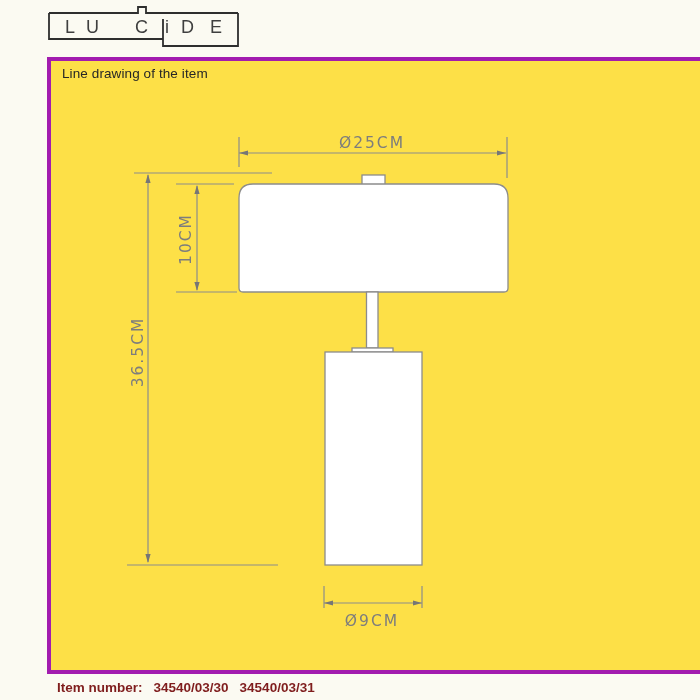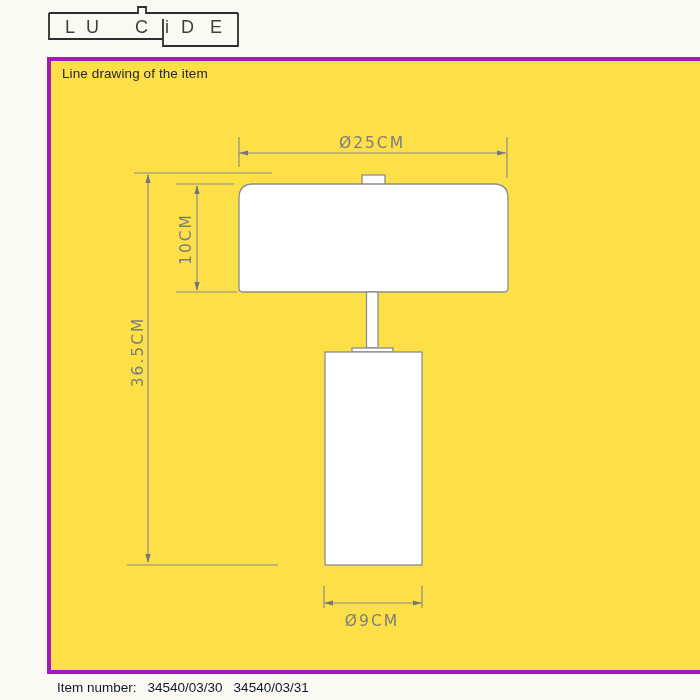--- a/index.html
+++ b/index.html
@@ -29,21 +29,21 @@
   .lamp-svg .ln{stroke:#8c8c8c;stroke-width:1.2;fill:none;}
   .lamp-svg .shape{stroke:#8c8c8c;stroke-width:1.3;fill:#ffffff;}
   .lamp-svg .arrow{fill:#767676;stroke:none;}
   .lamp-svg .dimtxt{
     font-family:"DejaVu Sans",sans-serif;font-size:15.5px;
     fill:#7d7d7d;letter-spacing:2px;
   }
   
   .footer{
     position:absolute;left:57px;top:680px;
-    font-size:13.5px;color:#0f172a;
+    font-size:13.5px;color:#7f1d1d;font-weight:bold;
   }
   .footer .val{margin-left:11px;}
 </style>
 </head>
 <body>
 
 <svg class="logo" viewBox="0 0 192 42">
   <g>
     <path d="M1,7 H90 V1 H98 V7 H190"></path>
     <path d="M1,7 V33 H115"></path>

